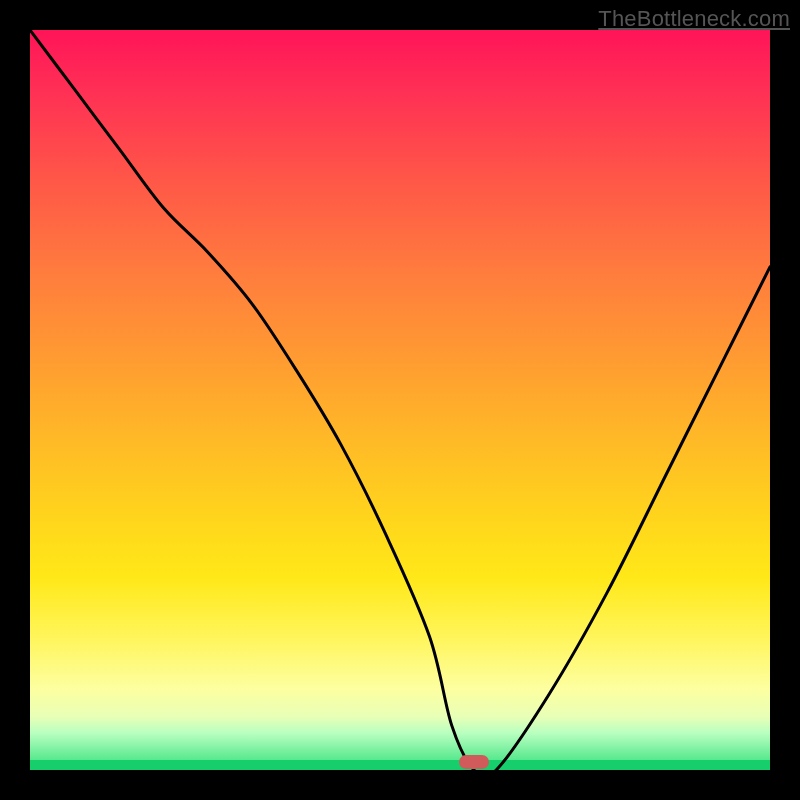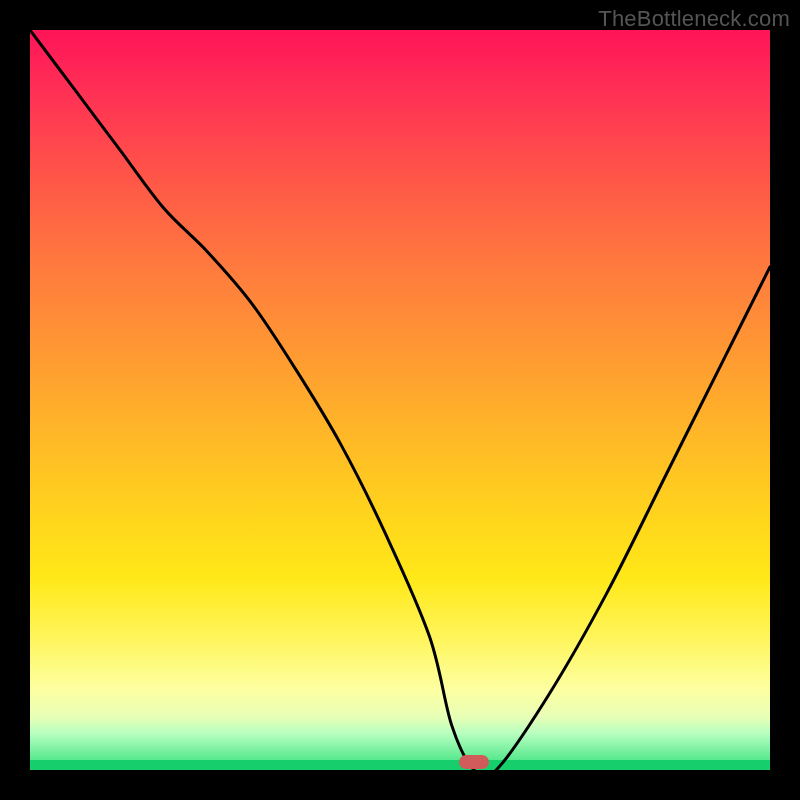--- a/index.html
+++ b/index.html
@@ -18,20 +18,21 @@
   }
   .watermark {
     position: absolute;
     top: 6px;
     right: 10px;
     color: #555;
     font-family: Arial, Helvetica, sans-serif;
     font-size: 22px;
     letter-spacing: 0.2px;
     z-index: 5;
+    text-decoration: underline;
   }
   .plot-area {
     position: absolute;
     left: 30px;
     top: 30px;
     width: 740px;
     height: 740px;
   }
   .gradient {
     position: absolute;

